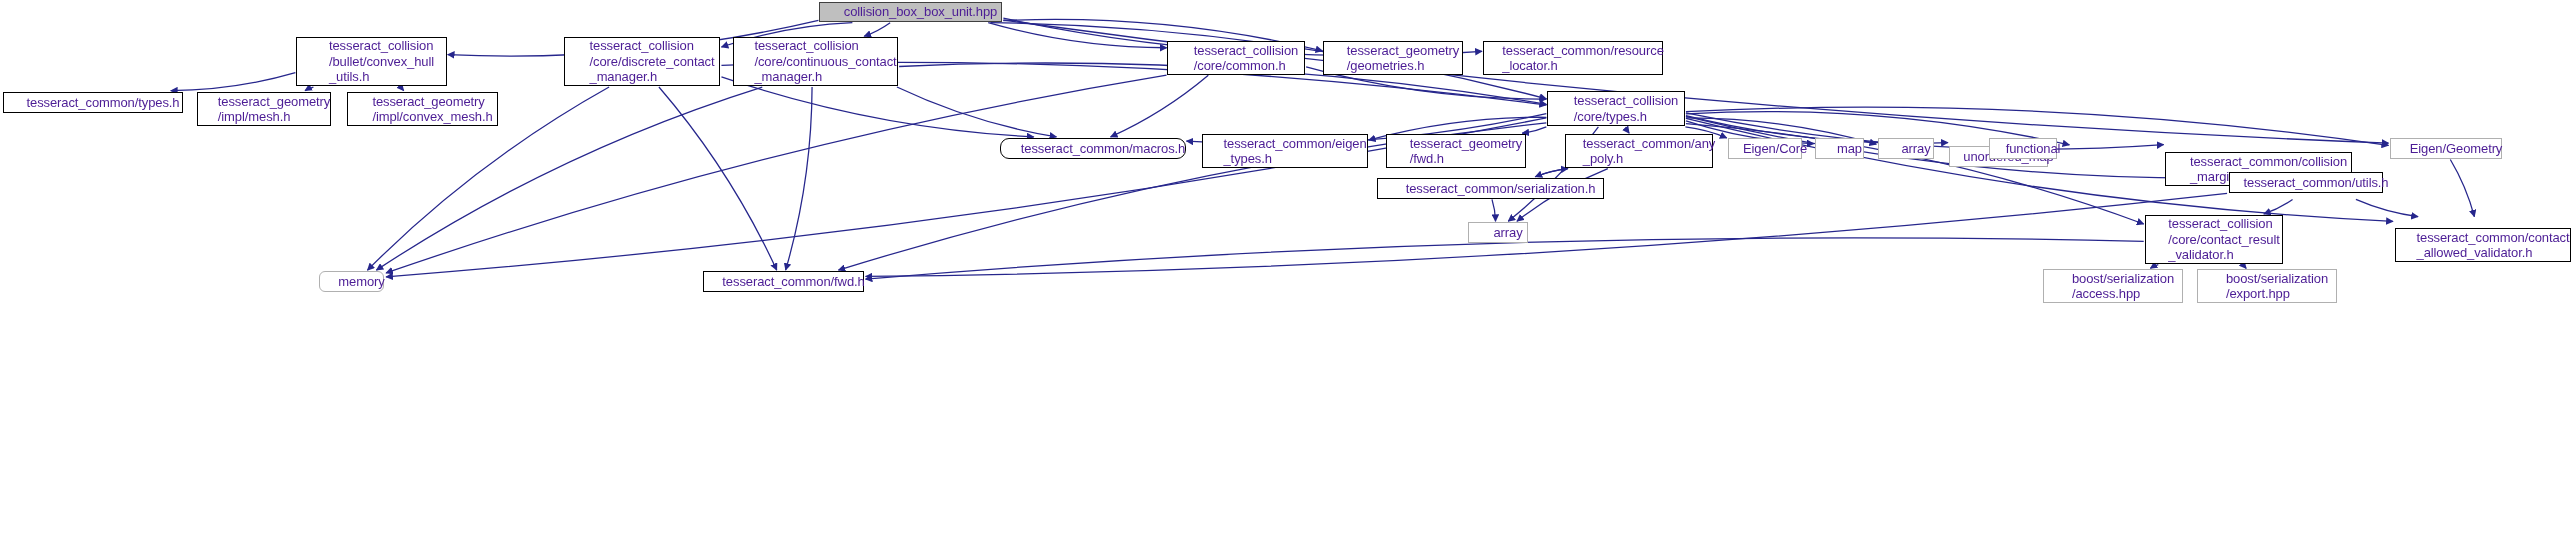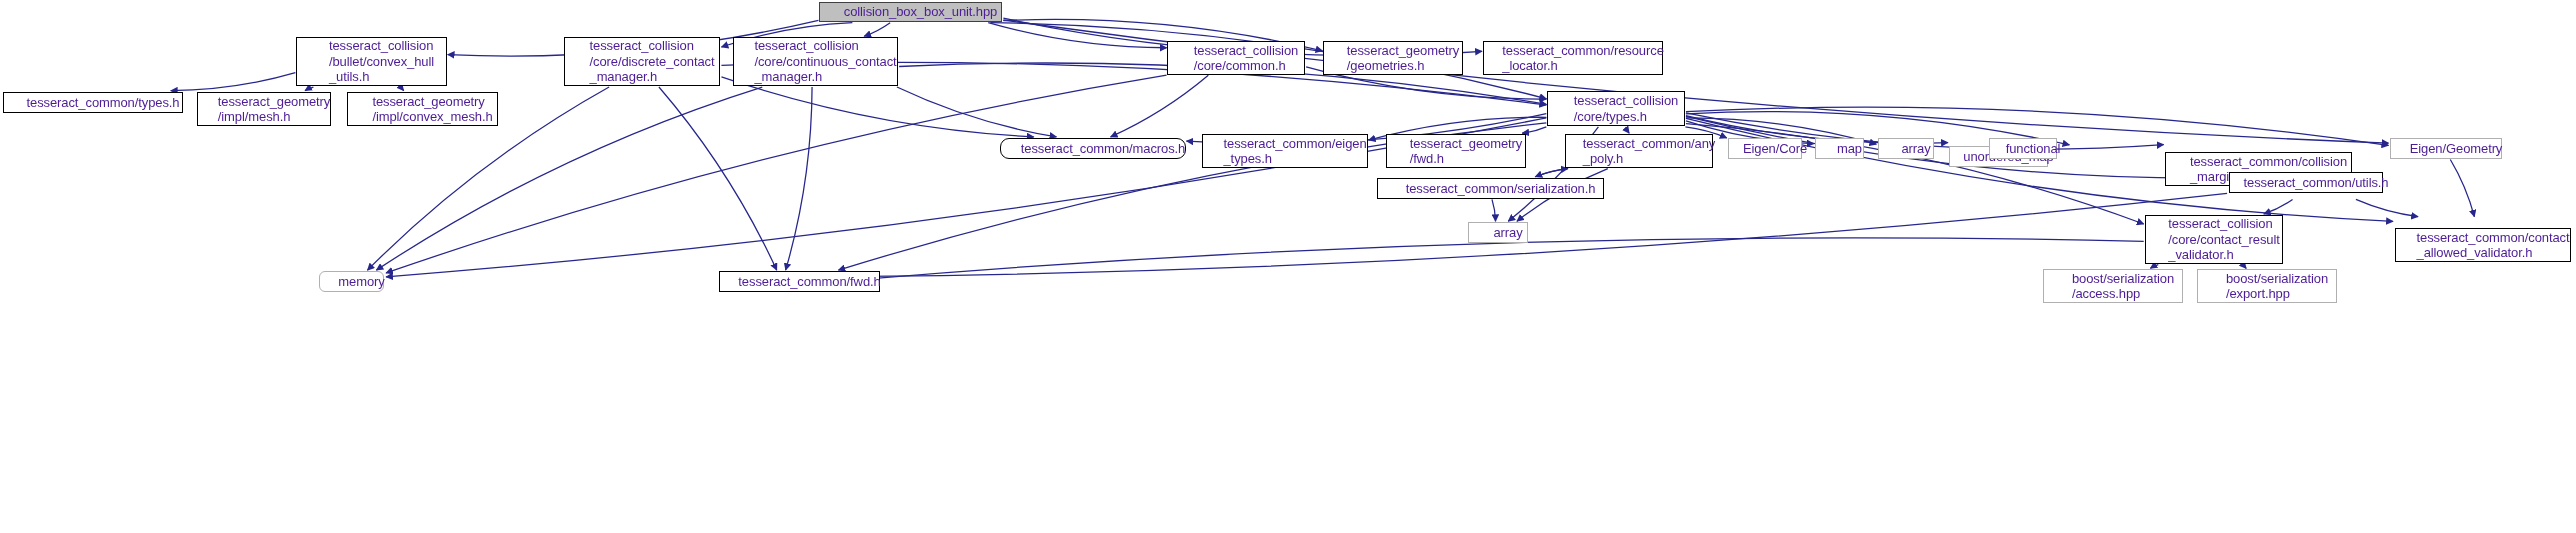--- a/index.html
+++ b/index.html
@@ -158,20 +158,20 @@
       <div class="node sys" style="left: 2390px; top: 138px; width: 112px; height: 21px;"><span class="node-label">Eigen/Geometry</span></div>
       <div class="node" style="left: 1377px; top: 178px; width: 227px; height: 21px;"><span class="node-label">tesseract_common/serialization.h</span></div>
       <div class="node" style="left: 2229px; top: 172px; width: 154px; height: 21px;"><span class="node-label">tesseract_common/utils.h</span></div>
       <div class="node" style="left: 2145px; top: 215px; width: 138px; height: 49px;"><span class="node-label">tesseract_collision
 /core/contact_result
 _validator.h</span></div>
       <div class="node" style="left: 2395px; top: 228px; width: 176px; height: 34px;"><span class="node-label">tesseract_common/contact
 _allowed_validator.h</span></div>
       <div class="node sys" style="left: 1468px; top: 222px; width: 60px; height: 21px;"><span class="node-label">array</span></div>
       <div class="node sys" style="left: 319px; top: 271px; width: 65px; height: 21px; border-radius: 6px;"><span class="node-label">memory</span></div>
-      <div class="node" style="left: 703px; top: 271px; width: 161px; height: 21px; margin-left: 16px;"><span class="node-label">tesseract_common/fwd.h</span></div>
+      <div class="node" style="left: 703px; top: 271px; width: 161px; height: 21px;"><span class="node-label">tesseract_common/fwd.h</span></div>
       <div class="node sys" style="left: 2043px; top: 269px; width: 140px; height: 34px;"><span class="node-label">boost/serialization
 /access.hpp</span></div>
       <div class="node sys" style="left: 2197px; top: 269px; width: 140px; height: 34px;"><span class="node-label">boost/serialization
 /export.hpp</span></div>
     </div>
 </div>
 
 
 </body></html>

